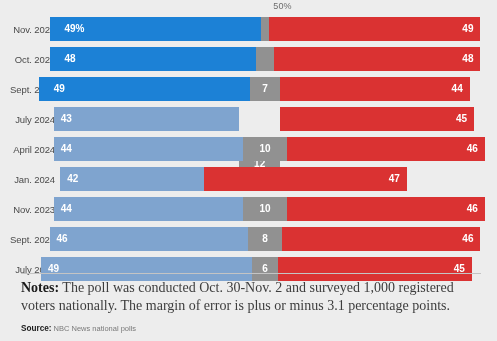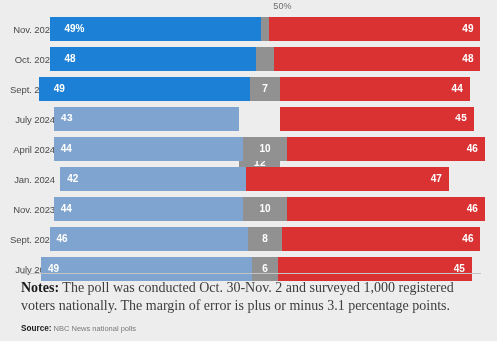--- a/index.html
+++ b/index.html
@@ -184,21 +184,21 @@
             </div>
             <div class="seg seg-right" style="width: 189.64px;">
               <span class="seg-val">44</span>
             </div>
           </div>
         </div>
       </div>
       <div class="row">
         <div class="row-label">July 2024</div>
         <div class="bar-area">
-          <div class="bar-stack" style="left: -7.19px; font-family: Liberation Mono, monospace;">
+          <div class="bar-stack" style="left: -7.19px;">
             <div class="seg seg-left" style="width: 185.33px;">
               <span class="seg-val">43</span>
             </div>
             <div class="seg seg-mid" style="width: 41px; margin-top: 45px;">
               <span class="seg-val">12</span>
             </div>
             <div class="seg seg-right" style="width: 193.95px;">
               <span class="seg-val">45</span>
             </div>
           </div>
@@ -217,21 +217,21 @@
             <div class="seg seg-right" style="width: 198.26px;">
               <span class="seg-val">46</span>
             </div>
           </div>
         </div>
       </div>
       <div class="row">
         <div class="row-label">Jan. 2024</div>
         <div class="bar-area">
           <div class="bar-stack" style="left: -0.725px;">
-            <div class="seg seg-left" style="width: 186px;">
+            <div class="seg seg-left" style="width: 144px;">
               <span class="seg-val">42</span>
             </div>
             <div class="seg seg-right" style="width: 202.57px;">
               <span class="seg-val">47</span>
             </div>
           </div>
         </div>
       </div>
       <div class="row">
         <div class="row-label">Nov. 2023</div>

